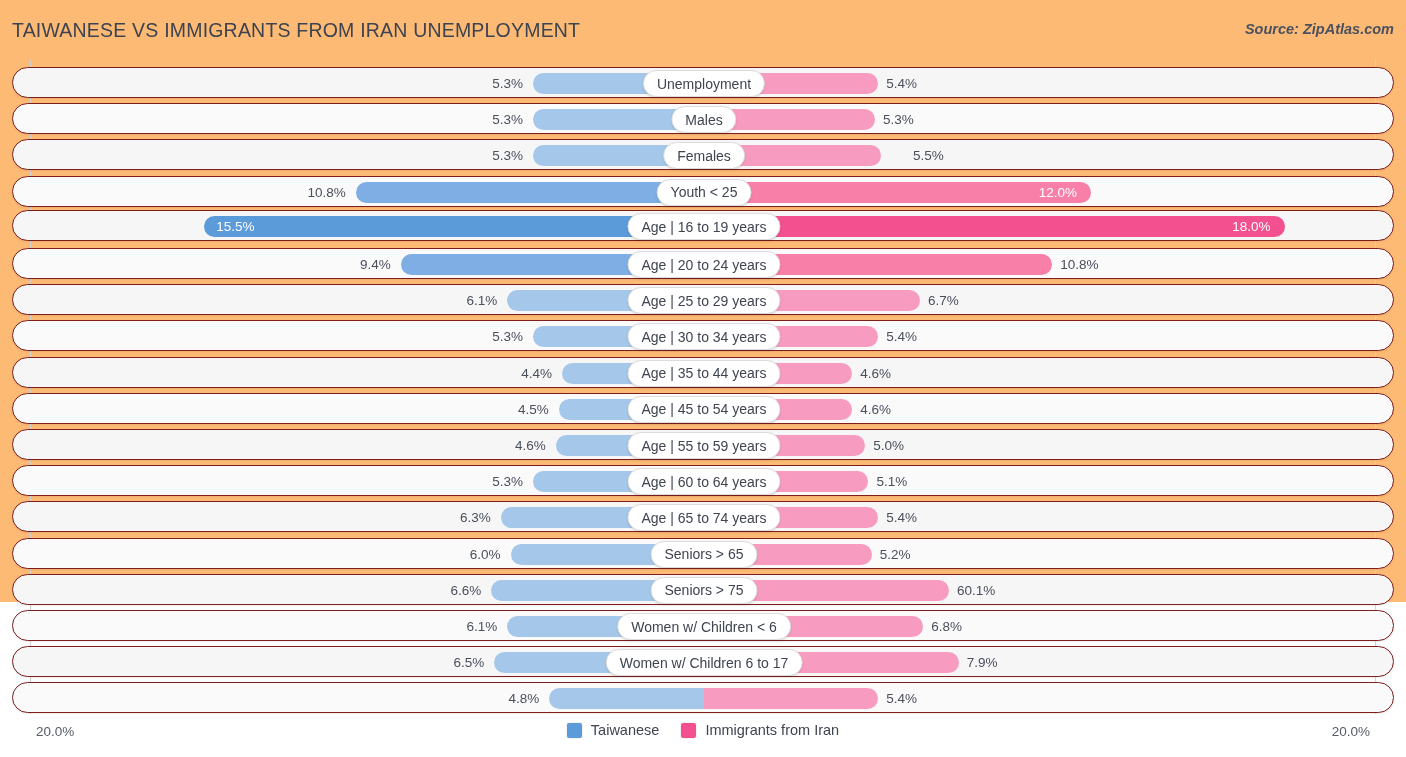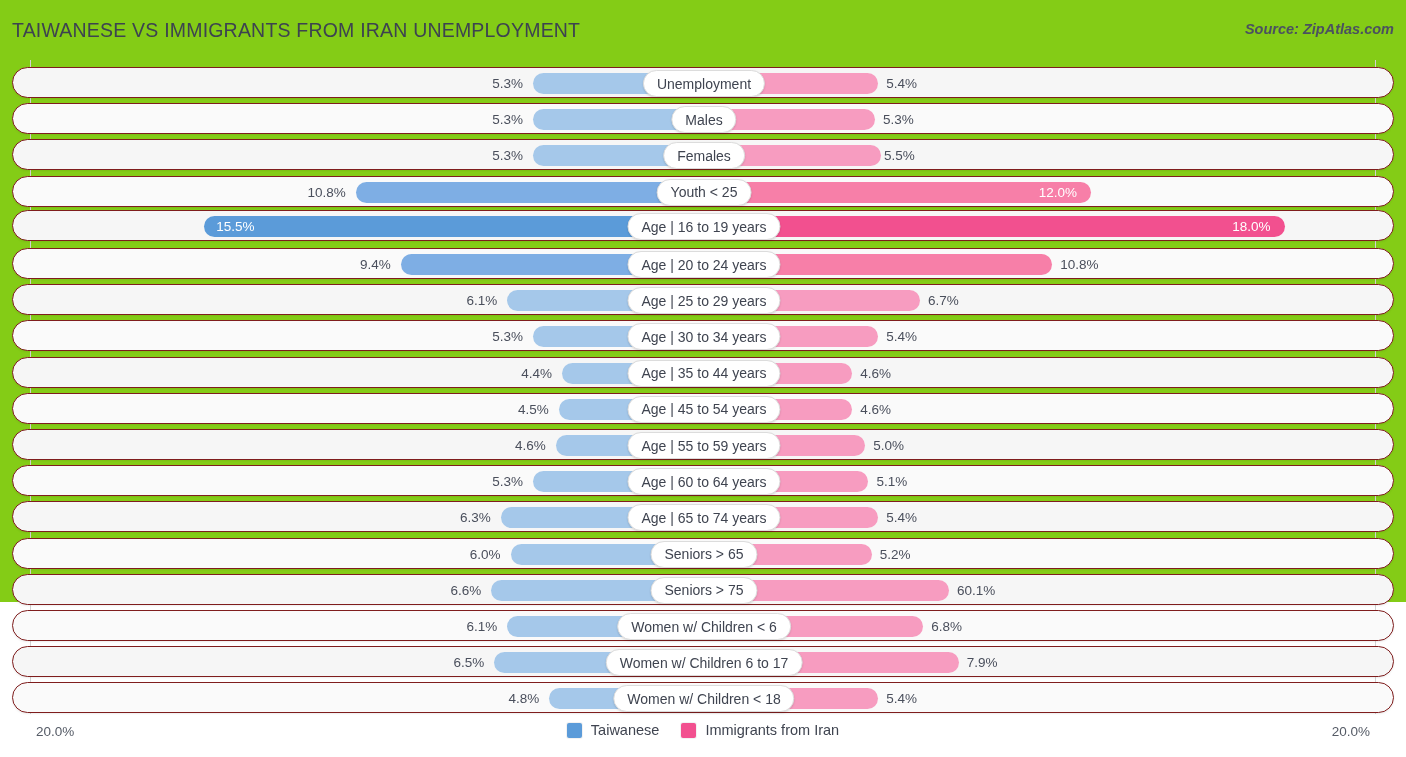--- a/index.html
+++ b/index.html
@@ -7,21 +7,21 @@
   html, body {
     margin: 0; padding: 0;
     width: 1406px; height: 757px;
     background: #ffffff;
     font-family: "Liberation Sans", sans-serif;
     overflow: hidden;
   }
   #page {
     position: relative;
     width: 1406px; height: 602px;
-    background: #84cc16;
+    background: #fdba74;
   }
 
   
   #header {
     position: absolute;
     top: 0; left: 0;
     width: 1406px; height: 58px;
   }
   #chart-title {
     position: absolute;
@@ -184,21 +184,21 @@
           <div class="bar bar-left" style="left: 520.075px; width: 170.925px; background: rgb(165, 200, 234);"></div>
           <div class="bar bar-right" style="left: 691px; width: 170.925px; background: rgb(247, 156, 192);"></div>
           <div class="val val-left" style="right: 869.925px;">5.3%</div>
           <div class="val val-right" style="left: 869.925px;">5.3%</div>
           <div class="pill" style="left: 691px;">Males</div>
         </div>
         <div class="row" style="top: 81.4px;">
           <div class="bar bar-left" style="left: 520.075px; width: 170.925px; background: rgb(165, 200, 234);"></div>
           <div class="bar bar-right" style="left: 691px; width: 177.375px; background: rgb(247, 156, 192);"></div>
           <div class="val val-left" style="right: 869.925px;">5.3%</div>
-          <div class="val val-right" style="left: 871px;">5.5%</div>
+          <div class="val val-right" style="left: 900px;">5.5%</div>
           <div class="pill" style="left: 691px;">Females</div>
         </div>
         <div class="row alt" style="top: 117.6px;">
           <div class="bar bar-left" style="left: 342.7px; width: 348.3px; background: rgb(126, 174, 228);"></div>
           <div class="bar bar-right" style="left: 691px; width: 387px; background: rgb(247, 127, 168);"></div>
           <div class="val val-left" style="right: 1047.3px;">10.8%</div>
           <div class="val val-right inside" style="right: 316px;">12.0%</div>
           <div class="pill" style="left: 691px;">Youth &lt; 25</div>
         </div>
         <div class="row" style="top: 139px; margin-top: 13px;">
@@ -290,21 +290,20 @@
           <div class="bar bar-right" style="left: 691px; width: 254.775px; background: rgb(247, 156, 192);"></div>
           <div class="val val-left" style="right: 908.625px;">6.5%</div>
           <div class="val val-right" style="left: 953.775px;">7.9%</div>
           <div class="pill" style="left: 691px;">Women w/ Children 6 to 17</div>
         </div>
         <div class="row alt" style="top: 624.4px;">
           <div class="bar bar-left" style="left: 536.2px; width: 154.8px; background: rgb(165, 200, 234);"></div>
           <div class="bar bar-right" style="left: 691px; width: 174.15px; background: rgb(247, 156, 192);"></div>
           <div class="val val-left" style="right: 853.8px;">4.8%</div>
           <div class="val val-right" style="left: 873.15px;">5.4%</div>
-          <div class="pill" style="left: 691px;">Women w/ Children &lt; 18</div>
         </div>
       </div>
   </div>
 
   <div id="footer">
     <div id="axis-min">20.0%</div>
     <div id="axis-max">20.0%</div>
     <div id="legend">
         <div class="legend-item">
           <span class="legend-swatch" style="background: rgb(91, 155, 217);"></span>

